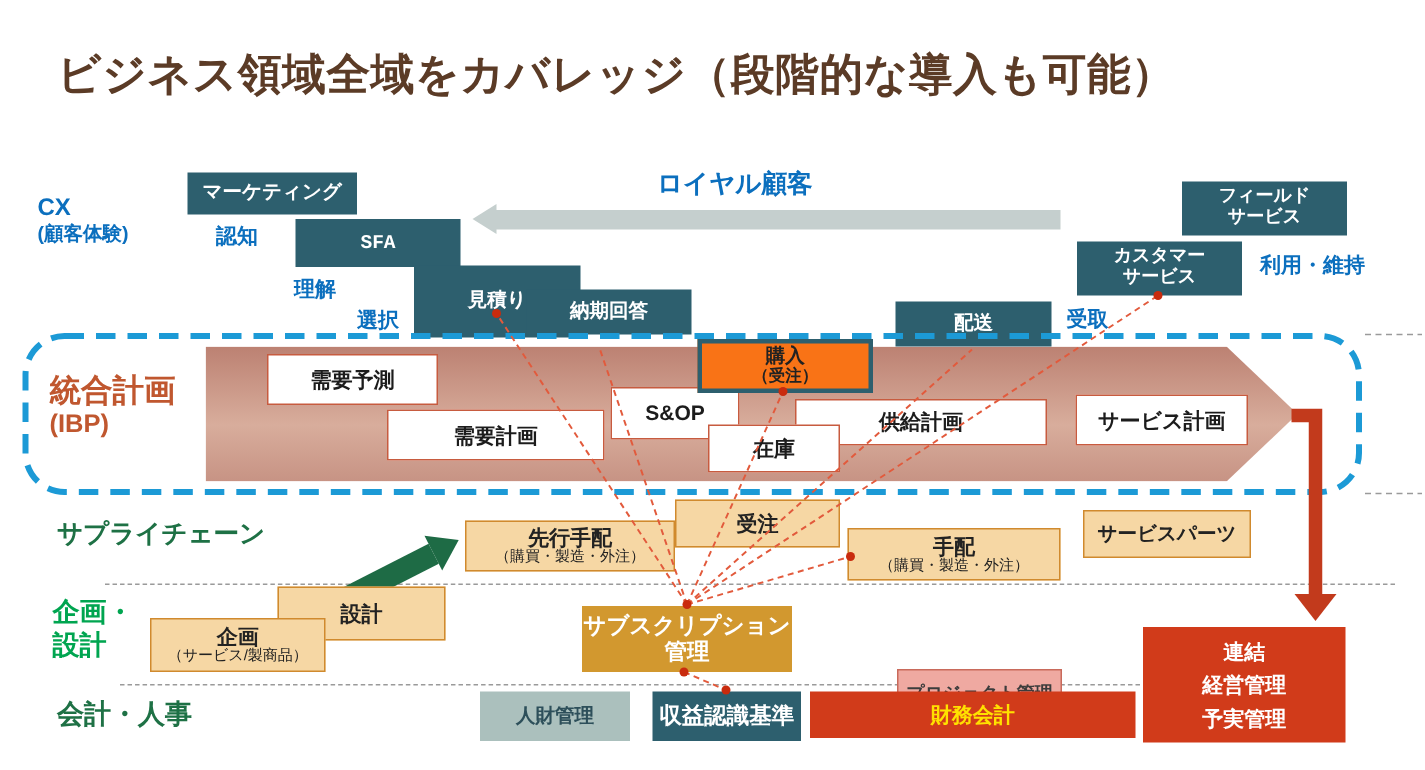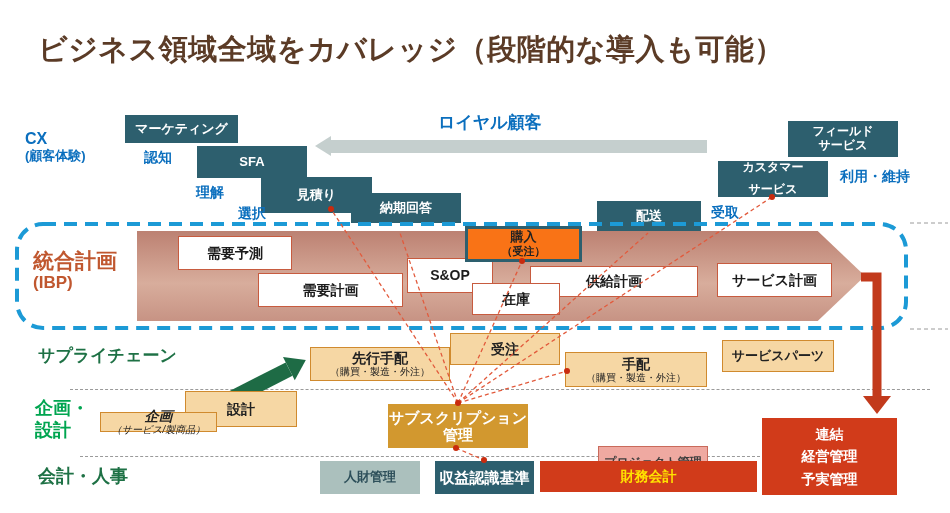--- a/index.html
+++ b/index.html
@@ -3,21 +3,21 @@
 <meta charset="utf-8">
 <style>
   html,body{margin:0;padding:0;background:#fff;}
   #slide{
     position:relative;width:950px;height:513px;background:#ffffff;overflow:hidden;
     font-family:"Liberation Sans","DejaVu Sans",sans-serif;
   }
   .abs{position:absolute;box-sizing:border-box;}
   .box{position:absolute;box-sizing:border-box;display:flex;flex-direction:column;align-items:center;justify-content:center;text-align:center;line-height:1.15;}
   
-  .teal{background:#2D5F6E;color:#fff;font-weight:bold;font-size:13px;z-index:2;}
+  .teal{background:#2D5F6E;color:#fff;font-weight:bold;font-size:13px;z-index:2;font-family:Liberation Mono, monospace;}
   .teal2{font-size:12px;}
   .whitebox{background:#fff;border:1px solid #C75B3F;color:#1c1c1c;font-weight:bold;font-size:14px;z-index:2;}
   .tan{background:#F6D7A4;border:1px solid #D08A2E;color:#222;z-index:2;}
   .tan .big{font-weight:bold;font-size:14px;}
   .tan .small{font-size:10px;}
   
   #title{left:38px;top:30px;font-size:29px;font-weight:bold;color:#5B3B26;letter-spacing:.5px;}
   .side{position:absolute;font-weight:bold;line-height:1.2;}
   #lbl-cx{left:25px;top:129px;color:#0B6FBE;font-size:16px;}
   #lbl-cx .sub{font-size:13px;}
@@ -30,24 +30,24 @@
   .jlabel{position:absolute;color:#0B6FBE;font-weight:bold;font-size:14px;z-index:4;}
   #j-loyal{left:438px;top:111px;font-size:17px;}
   #j-aware{left:144px;top:149px;}
   #j-underst{left:196px;top:184px;}
   #j-select{left:238px;top:205px;}
   #j-receipt{left:711px;top:204px;}
   #j-use{left:840px;top:168px;}
   
   #b-marketing{left:125px;top:115px;width:113px;height:28px;}
   #b-sfa{left:197px;top:146px;width:110px;height:32px;}
-  #b-quote{left:261px;top:177px;width:111px;height:36px;}
+  #b-quote{left:276px;top:177px;width:111px;height:48px;}
   #b-delans{left:351px;top:193px;width:110px;height:30px;}
   #b-delivery{left:597px;top:201px;width:104px;height:30px;}
-  #b-cs{left:718px;top:161px;width:110px;height:36px;justify-content:space-between;}
+  #b-cs{left:718px;top:161px;width:110px;height:36px;}
   #b-fs{left:788px;top:121px;width:110px;height:36px;}
   #b-purchase{left:465px;top:226px;width:117px;height:36px;background:#f97316;border:3px solid #2D5F6E;color:#222;z-index:4;}
   #b-purchase .l1{font-weight:bold;font-size:13px;}
   #b-purchase .l2{font-size:11px;font-weight:bold;}
   
   #gray-arrow-body{left:330px;top:140px;width:377px;height:13px;background:#C5CFCE;z-index:1;}
   #gray-arrow-head{left:315px;top:136px;width:0;height:0;border-top:10px solid transparent;border-bottom:10px solid transparent;border-right:16px solid #C5CFCE;z-index:1;}
   
   #ibp-arrow{left:137px;top:231px;width:728px;height:90px;z-index:1;
     background:linear-gradient(180deg,#BC8172 0%,#D8AD9C 58%,#C79384 100%);
@@ -57,21 +57,21 @@
   #b-sop{left:407px;top:258px;width:86px;height:35px;}
   #b-supply{left:530px;top:266px;width:168px;height:31px;}
   #b-inv{left:472px;top:283px;width:88px;height:32px;}
   #b-svcplan{left:717px;top:263px;width:115px;height:34px;}
   
   #b-order{left:450px;top:333px;width:110px;height:32px;}
   #b-advarr{left:310px;top:347px;width:140px;height:34px;}
   #b-arr{left:565px;top:352px;width:142px;height:35px;}
   #b-svcparts{left:722px;top:340px;width:112px;height:32px;font-weight:bold;font-size:13px;}
   #b-design{left:185px;top:391px;width:112px;height:36px;}
-  #b-kikaku{left:100px;top:412px;width:117px;height:20px;font-style:italic;}
+  #b-kikaku{left:100px;top:412px;width:117px;height:36px;}
   
   #b-subs{left:388px;top:404px;width:140px;height:44px;background:#D2982F;color:#fff;font-weight:bold;font-size:15px;z-index:2;}
   #b-proj{left:598px;top:418px;width:110px;height:34px;background:#EFA9A1;border:1px solid #C96A5B;color:#3c3c3c;font-weight:bold;font-size:12px;z-index:2;margin-top:28px;}
   #b-hr{left:320px;top:461px;width:100px;height:33px;background:#ABC0BD;color:#2D4F5A;font-weight:bold;font-size:13px;z-index:2;}
   #b-revrec{left:435px;top:461px;width:99px;height:33px;background:#2D5F6E;color:#fff;font-weight:bold;font-size:15px;z-index:2;}
   #b-finacc{left:540px;top:461px;width:217px;height:31px;background:#D13B1A;color:#FFE100;font-weight:bold;font-size:14px;z-index:2;}
   #b-consol{left:762px;top:418px;width:135px;height:77px;background:#D13B1A;color:#fff;font-weight:bold;font-size:14px;line-height:1.6;z-index:2;}
   
   .sep{position:absolute;border-top:1px dashed #9a9a9a;z-index:0;}
   #sep1{left:70px;top:389px;width:860px;}

